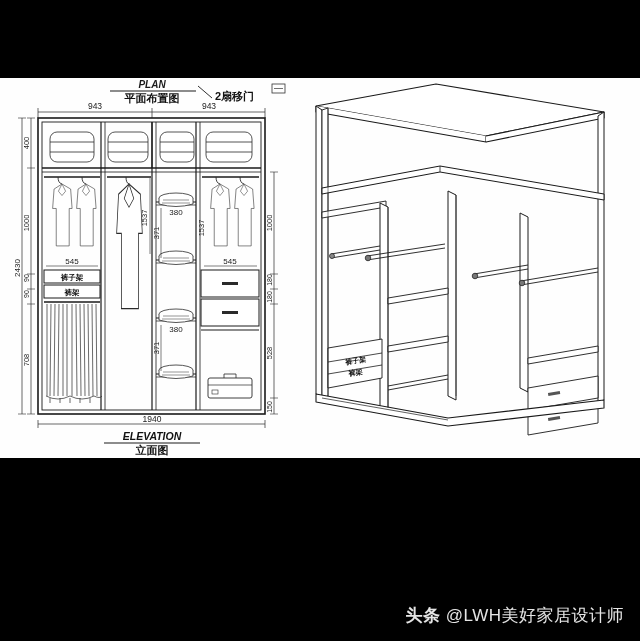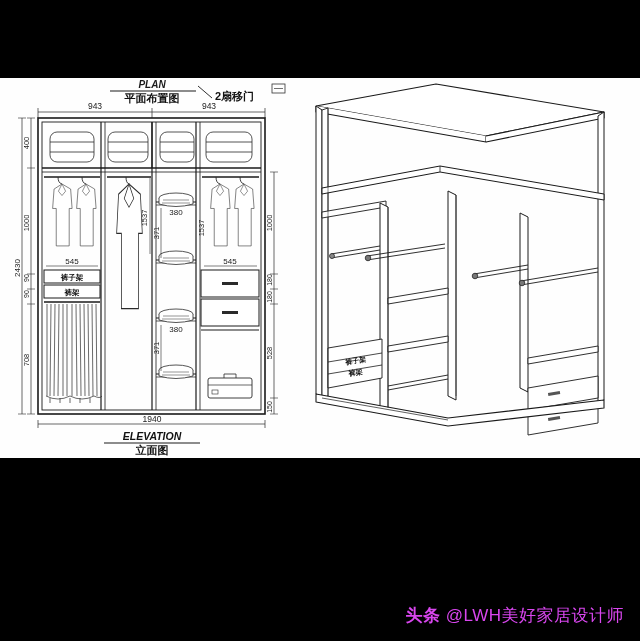--- a/index.html
+++ b/index.html
@@ -1,21 +1,21 @@
 <!DOCTYPE html>
 <html><head>
 <meta charset="utf-8">
 <style>
   html,body{margin:0;padding:0;background:#000;}
   body{width:640px;height:641px;position:relative;overflow:hidden;
        font-family:"Liberation Sans", sans-serif;}
   #stage{position:absolute;left:0;top:0;width:640px;height:641px;background:#000;}
   #sheet{position:absolute;left:0;top:78px;width:640px;height:380px;background:#fefefe;}
   #sheet svg{display:block;}
-  .wm{position:absolute;right:16px;bottom:14px;color:#d946ef;font-size:17px;
+  .wm{position:absolute;right:16px;bottom:14px;color:#e5e5e5;font-size:17px;
       letter-spacing:.5px;white-space:nowrap;}
   .wm b{font-weight:700;}
 </style>
 </head>
 <body>
 
 <div id="stage">
 
   <div id="sheet">
     <svg width="640" height="380" viewBox="0 0 640 380">

